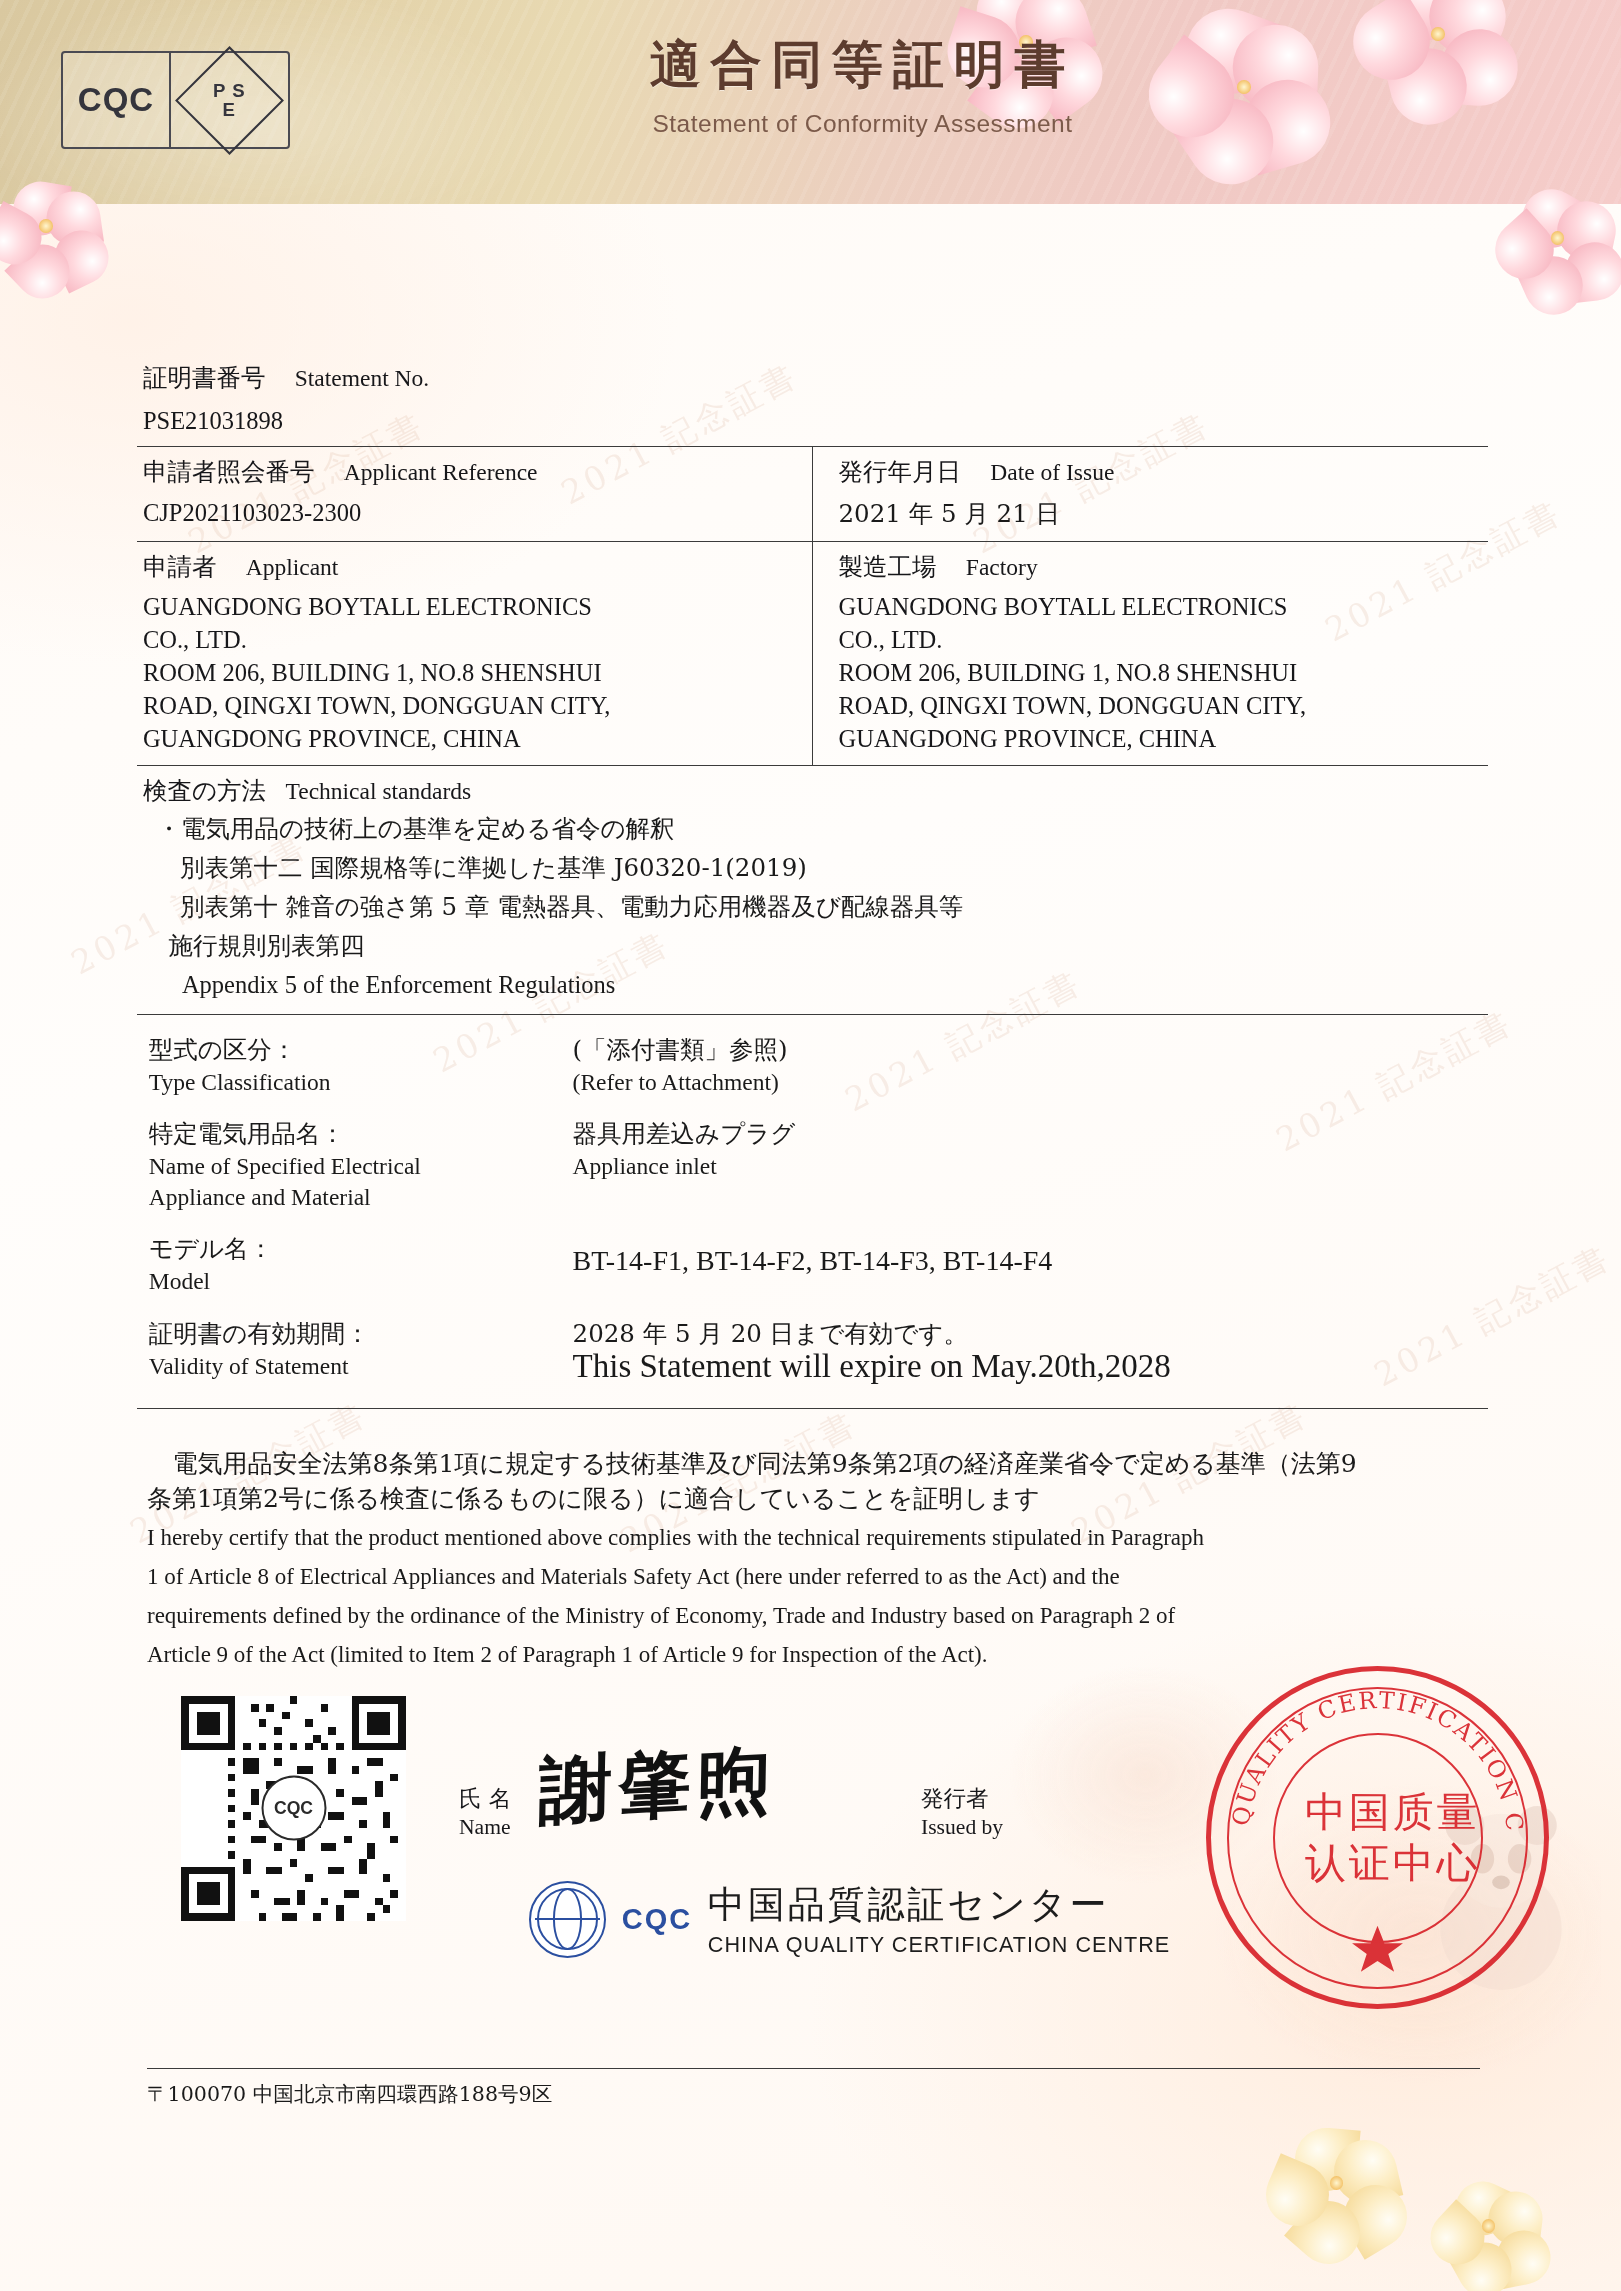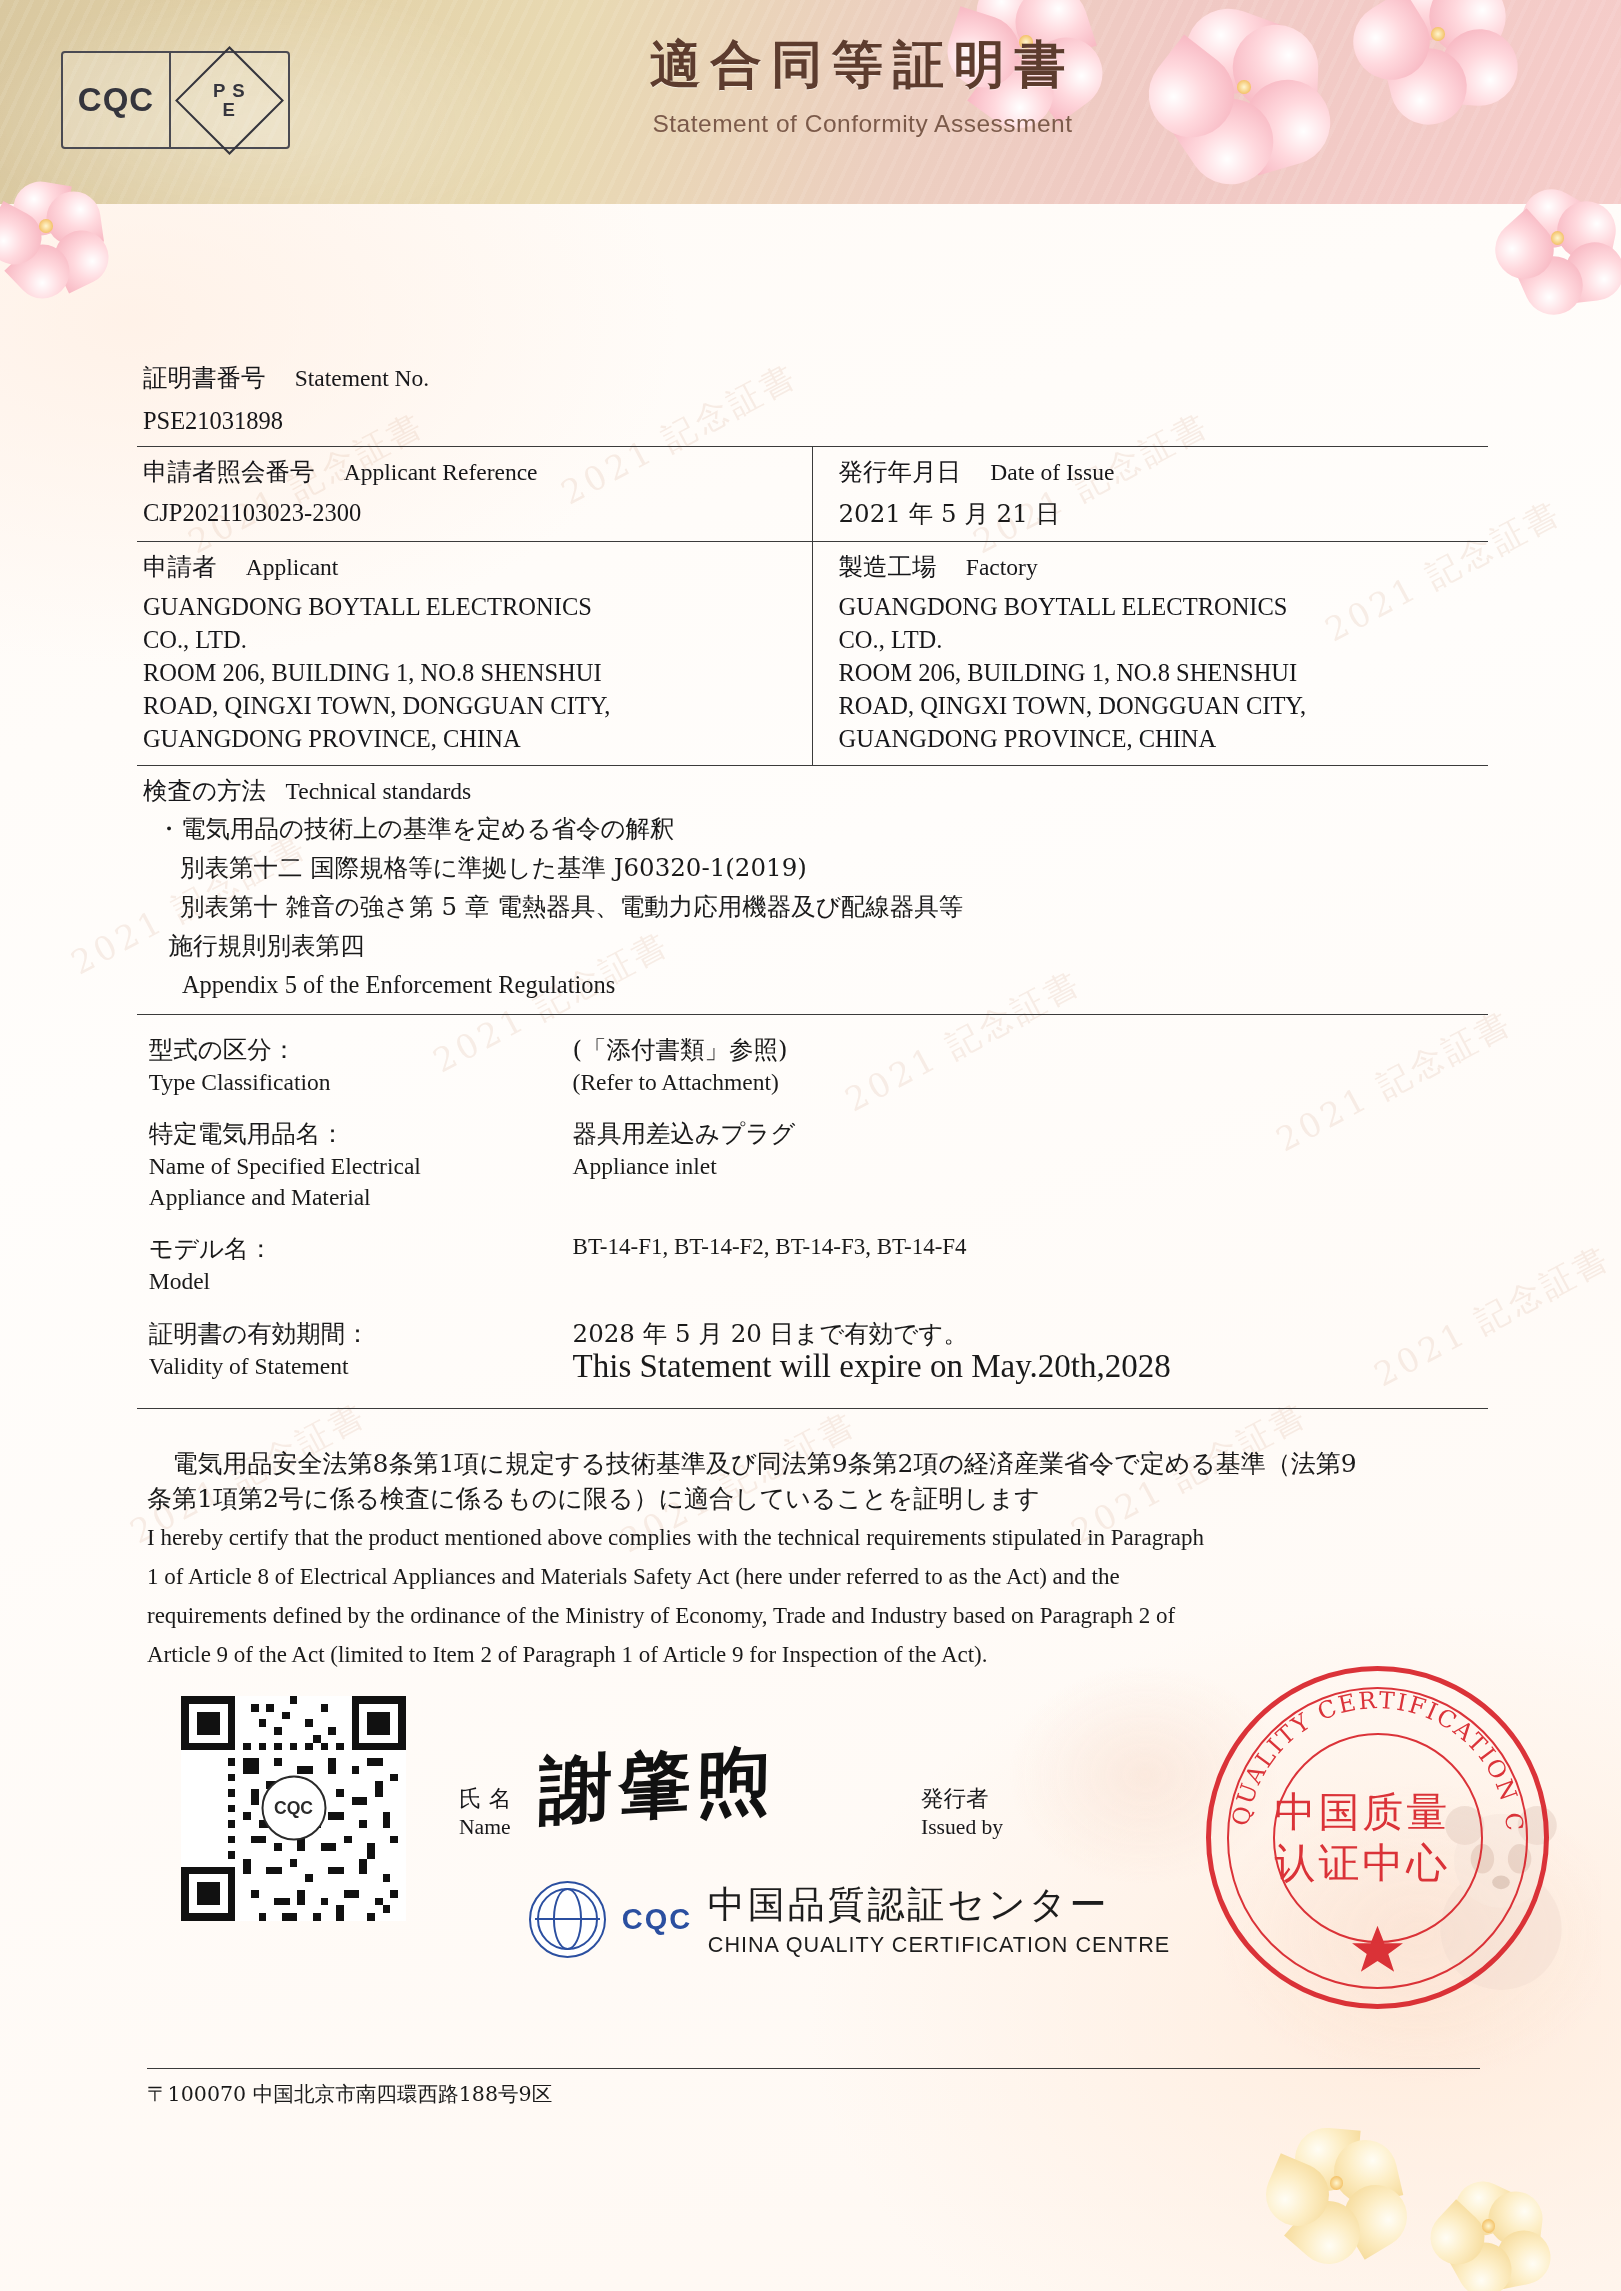--- a/index.html
+++ b/index.html
@@ -365,21 +365,21 @@
     transform: translate(-50%,-50%);
     width: 206px; height: 206px;
     border-radius: 50%;
     border: 2.9px solid #d8232a;
     display: flex;
     align-items: center;
     justify-content: center;
     font-family: "DejaVu Serif", serif;
     font-size: 41px;
     letter-spacing: 2.9px;
-    text-align: left;
+    text-align: right;
     line-height: 51px;
   }
   .seal svg { position: absolute; inset: 0; }
   .seal text { font-family: "DejaVu Serif", serif; fill: #d8232a; }
 
   
   .foot-rule {
     position: absolute;
     left: 147px; top: 2068px;
     width: 1333px;
@@ -598,21 +598,21 @@
                 <div class="spec-jp">器具用差込みプラグ</div>
                 <div class="spec-en">Appliance inlet</div>
               </td>
             </tr>
             <tr>
               <td class="spec-left" style="padding-top:7.8px;">
                 <div class="spec-jp">モデル名：</div>
                 <div class="spec-en">Model</div>
               </td>
               <td style="padding-top:7.8px;">
-                <div class="spec-en" style="font-size:23px;">BT-14-F1, BT-14-F2, BT-14-F3, BT-14-F4</div>
+                <div class="spec-en" style="font-size:28px;margin-top:14px;">BT-14-F1, BT-14-F2, BT-14-F3, BT-14-F4</div>
               </td>
             </tr>
             <tr>
               <td class="spec-left" style="padding-top:9.8px;">
                 <div class="spec-jp">証明書の有効期間：</div>
                 <div class="spec-en">Validity of Statement</div>
               </td>
               <td style="padding-top:9.8px;">
                 <div class="spec-jp">2028 年 5 月 20 日まで有効です。</div>
                 <div class="spec-en" style="font-size:33px;">This Statement will expire on May.20th,2028</div>

